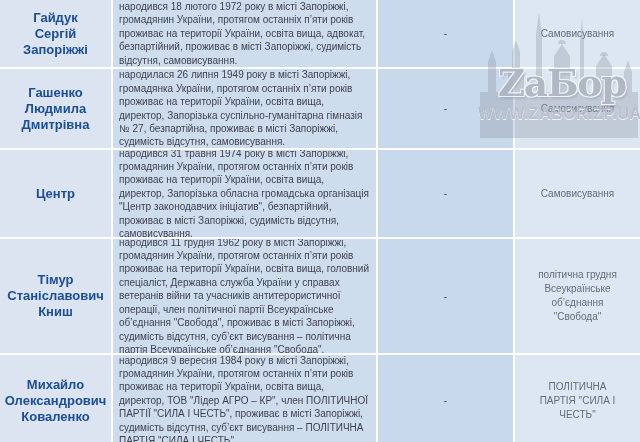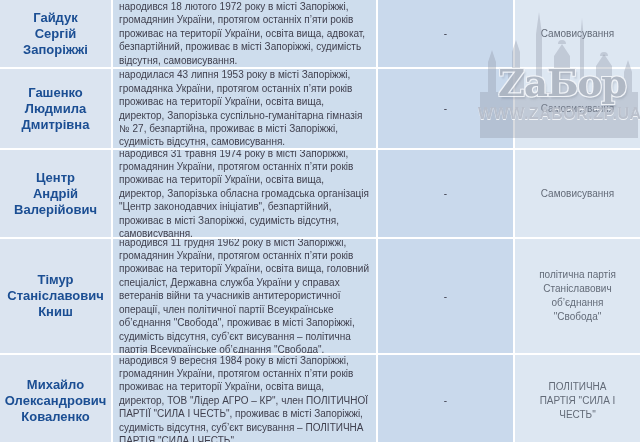--- a/index.html
+++ b/index.html
@@ -83,35 +83,34 @@
   </div>
 
   <div class="row">
     <div class="cell name">
       <div>
         <div>Гашенко</div>
         <div>Людмила Дмитрівна</div>
       </div>
     </div>
     <div class="cell bio">
-      <span>народилася 43 липня 1953 року в місті Запоріжжі, громадянка України, протягом останніх п’яти років проживає на території України, освіта вища, директор, Запорізька суспільно-гуманітарна гімназія № 27, безпартійна, проживає в місті Запоріжжі, судимість відсутня, самовисування.</span>
+      <span>народилася 26 липня 1949 року в місті Запоріжжі, громадянка України, протягом останніх п’яти років проживає на території України, освіта вища, директор, Запорізька суспільно-гуманітарна гімназія № 27, безпартійна, проживає в місті Запоріжжі, судимість відсутня, самовисування.</span>
     </div>
     <div class="cell extra">
       <span>-</span>
     </div>
     <div class="cell party">
       <span>Самовисування</span>
     </div>
   </div>
 
   <div class="row">
     <div class="cell name">
       <div>
         <div>Центр</div>
-        <div>Андрій Валерійович</div>
       </div>
     </div>
     <div class="cell bio">
       <span>народився 31 травня 1974 року в місті Запоріжжі, громадянин України, протягом останніх п’яти років проживає на території України, освіта вища, директор, Запорізька обласна громадська організація "Центр законодавчих ініціатив", безпартійний, проживає в місті Запоріжжі, судимість відсутня, самовисування.</span>
     </div>
     <div class="cell extra">
       <span>-</span>
     </div>
     <div class="cell party">
       <span>Самовисування</span>
@@ -125,21 +124,21 @@
         <div>Книш</div>
       </div>
     </div>
     <div class="cell bio">
       <span>народився 11 грудня 1962 року в місті Запоріжжі, громадянин України, протягом останніх п’яти років проживає на території України, освіта вища, головний спеціаліст, Державна служба України у справах ветеранів війни та учасників антитерористичної операції, член політичної партії Всеукраїнське об’єднання "Свобода", проживає в місті Запоріжжі, судимість відсутня, суб’єкт висування – політична партія Всеукраїнське об’єднання "Свобода".</span>
     </div>
     <div class="cell extra">
       <span>-</span>
     </div>
     <div class="cell party">
-      <span>політична партія Станіславович об’єднання "Свобода"</span>
+      <span>політична грудня Всеукраїнське об’єднання "Свобода"</span>
     </div>
   </div>
 
   <div class="row">
     <div class="cell name">
       <div>
         <div>Михайло Олександрович</div>
         <div>Коваленко</div>
       </div>
     </div>

